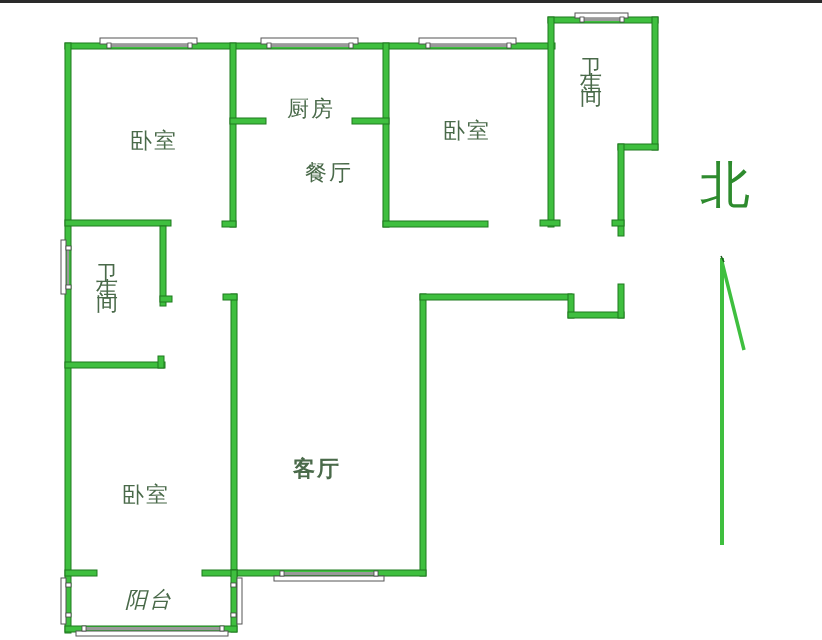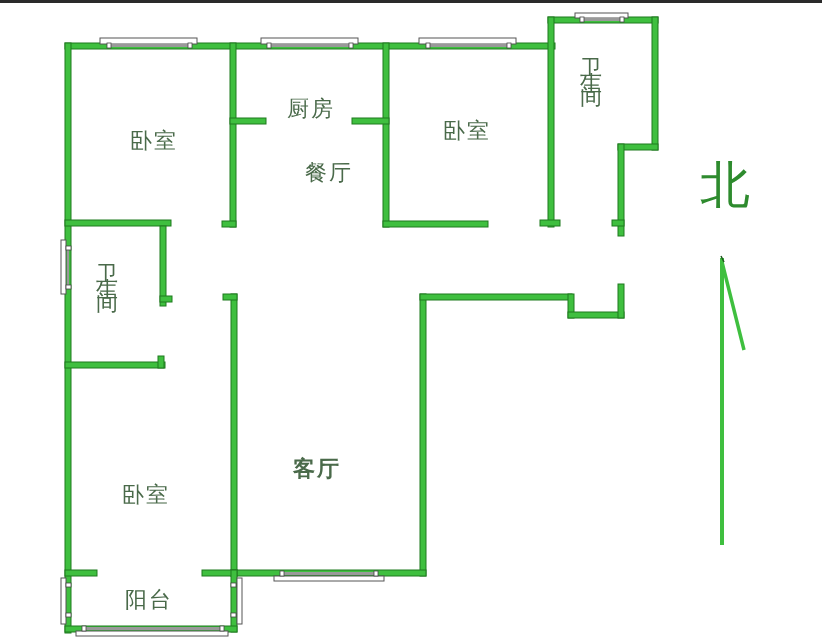--- a/index.html
+++ b/index.html
@@ -140,15 +140,15 @@
 </svg>
 
 <div class="label" style="left:130px; top:130px;">卧室</div>
 <div class="label" style="left:287px; top:77px;margin-top:21px;">厨房</div>
 <div class="label" style="left:282px; top:162px;margin-left:23px;">餐厅</div>
 <div class="label" style="left:443px; top:120px;">卧室</div>
 <div class="label vert" style="left:580px; top:40px;">卫生间</div>
 <div class="label vert" style="left:96px; top:246px;">卫生间</div>
 <div class="label" style="left:122px; top:484px;">卧室</div>
 <div class="label" style="left:293px; top:458px;font-weight:bold;">客厅</div>
-<div class="label" style="left:125px; top:589px;">阳台</div>
+<div class="label" style="left:125px; top:589px;font-style:italic;">阳台</div>
 
 <div class="north">北</div>
 
 </body></html>

